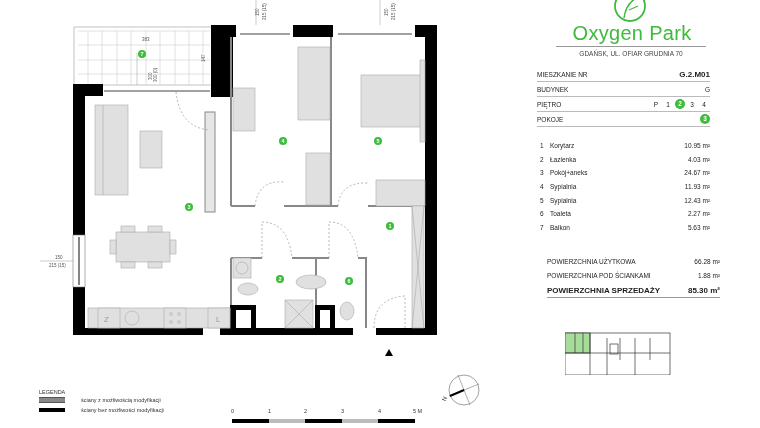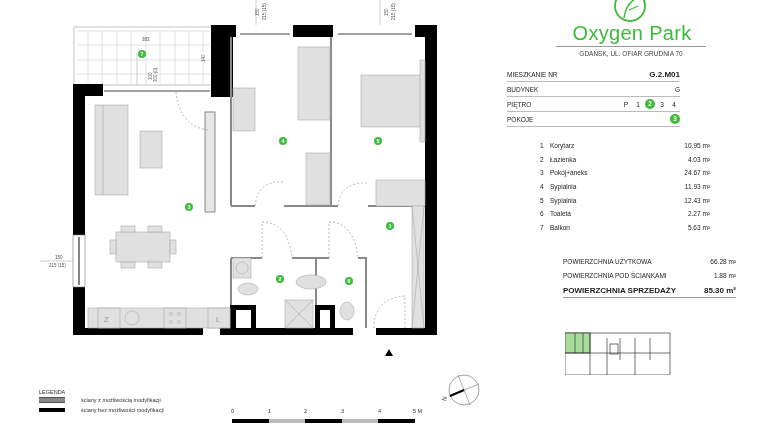--- a/index.html
+++ b/index.html
@@ -4,32 +4,32 @@
 <style>
   html, body { margin:0; padding:0; }
   body { width:760px; height:428px; background:#ffffff; position:relative; overflow:hidden;
          font-family:"Liberation Sans", sans-serif; color:#222; }
   .abs { position:absolute; }
   .plan { position:absolute; left:0; top:0; width:520px; height:428px; }
   .logo-title { position:absolute; left:562px; top:22px; width:140px; text-align:center;
                 font-size:20px; color:#3dbb3a; letter-spacing:0.3px; }
   .logo-rule { position:absolute; left:556px; top:46px; width:150px; height:1px; background:#999; }
   .logo-addr { position:absolute; left:556px; top:50px; width:150px; text-align:center; font-size:6.5px; color:#444; }
-  .info-row { position:absolute; left:507px; width:173px; height:14px; border-bottom:1px solid #bbb;
+  .info-row { position:absolute; left:537px; width:173px; height:14px; border-bottom:1px solid #bbb;
               font-size:6.5px; display:flex; align-items:center; }
   .info-row .lbl { flex:1; }
   .info-row .val { font-weight:bold; font-size:8px; }
   .floor-opt { width:12px; text-align:center; font-size:6.5px; }
   .badge { display:inline-block; width:10px; height:10px; border-radius:50%; background:#3dbb3a;
            color:#fff; font-size:6.5px; text-align:center; line-height:10px; font-weight:bold; }
   .room-row { position:absolute; left:540px; width:170px; height:13px; font-size:6.5px; display:flex; align-items:center; }
   .room-row .num { width:10px; }
   .room-row .name { flex:1; }
   .room-row .area { text-align:right; }
-  .sum-row { position:absolute; left:563px; width:173px; height:14px; font-size:6.5px; display:flex; align-items:center; }
+  .sum-row { position:absolute; left:547px; width:173px; height:14px; font-size:6.5px; display:flex; align-items:center; }
   .sum-row .lbl { flex:1; } 
   .sum-row.total { font-weight:bold; font-size:8px; border-bottom:1px solid #999; }
   .legend-title { position:absolute; left:39px; top:389px; font-size:5.5px; color:#333; }
   .legend-line { position:absolute; left:39px; width:26px; height:4px; }
   .legend-text { position:absolute; left:81px; font-size:5.5px; color:#333; }
   .scale-lbl { position:absolute; top:408px; font-size:5.5px; color:#333; }
   .scale-seg { position:absolute; top:419px; height:4px; width:37px; }
   .room-badge { position:absolute; width:8px; height:8px; border-radius:50%; background:#3dbb3a;
                 color:#fff; font-size:5.5px; text-align:center; line-height:8px; font-weight:bold; }
 </style>

